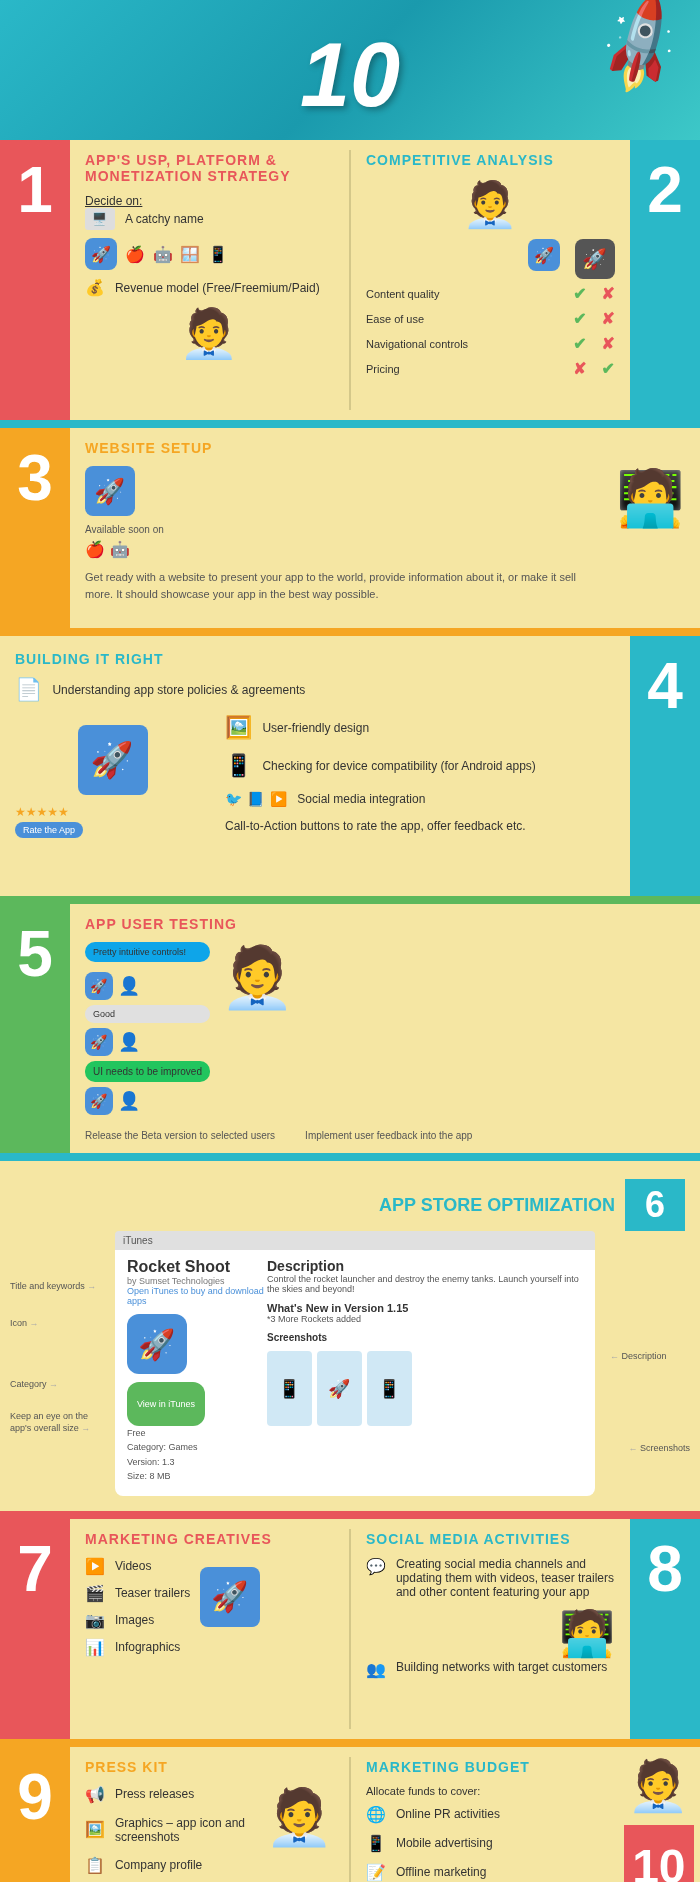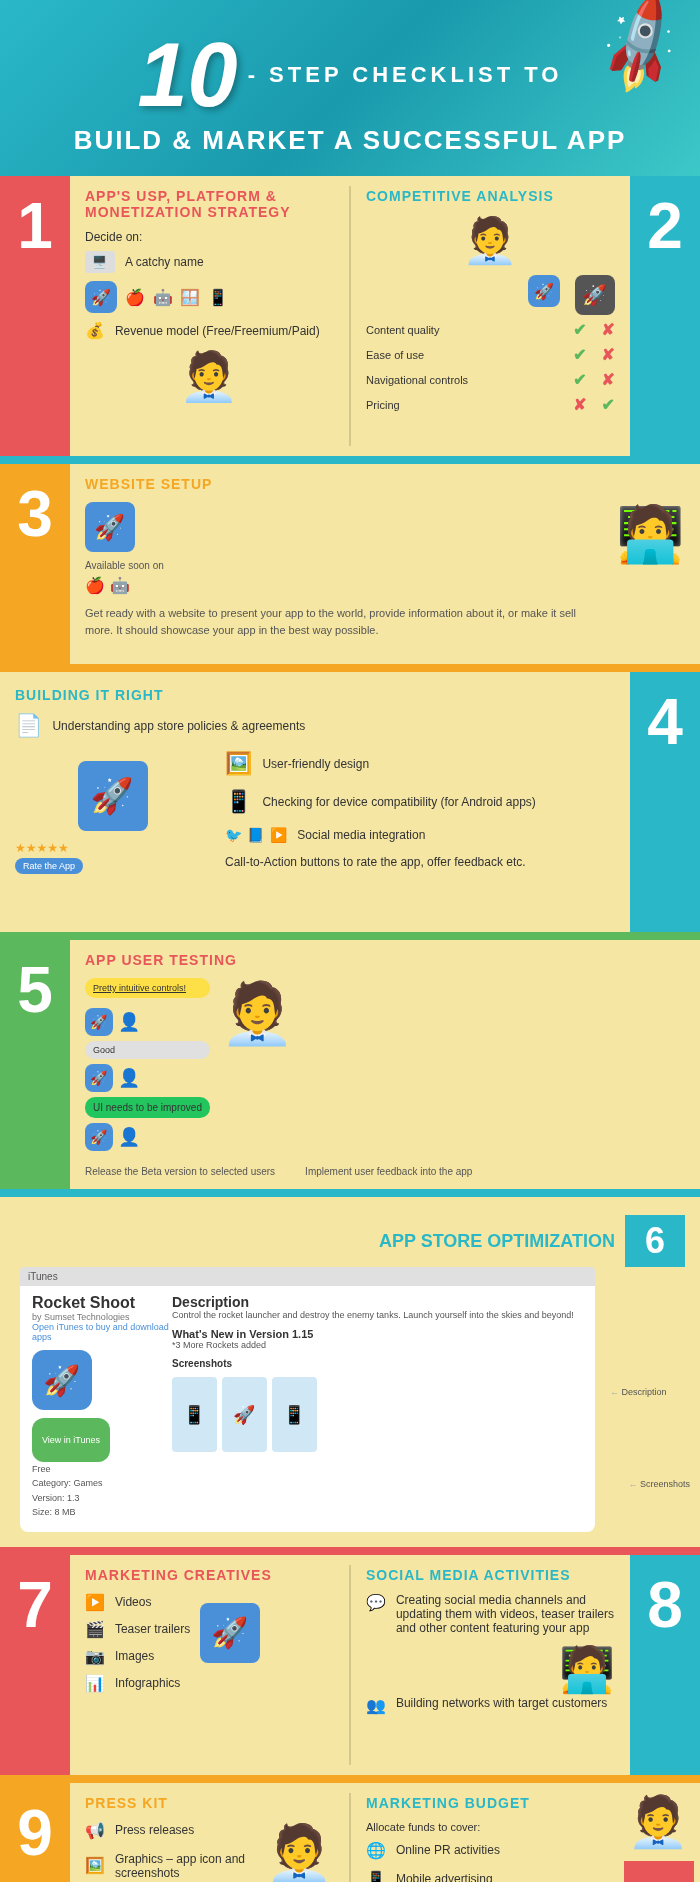--- a/index.html
+++ b/index.html
@@ -149,28 +149,27 @@
       color: white;
       font-size: 16px;
     }
     .step4-item {
       display: flex;
       align-items: center;
       gap: 10px;
       margin-bottom: 12px;
     }
     .speech-bubble {
-      background: #fde047;
+      background: #0ea5e9;
       border-radius: 10px;
       padding: 5px 8px;
       font-size: 9px;
       color: #333;
       position: relative;
       margin-bottom: 5px;
-      text-decoration: underline;
     }
     .speech-bubble-gray {
       background: #e0e0e0;
       border-radius: 10px;
       padding: 4px 8px;
       font-size: 9px;
       color: #333;
     }
     .speech-bubble-yellow {
       background: #22c55e;
@@ -323,21 +322,22 @@
     .implement-text {
       font-size: 10px;
       color: #555;
       text-align: left;
       margin-top: 5px;
     }
 
     .decide-on {
       font-size: 12px;
       color: #333;
-      margin-bottom: 7px;
+      margin-bottom: 0;
+      text-decoration: underline;
     }
 
     .comp-person-area {
       display: flex;
       justify-content: center;
       margin-bottom: 8px;
     }
 
     
     .social-icons {
@@ -443,27 +443,22 @@
       flex-direction: column;
       align-items: center;
     }
   </style>
 </head>
 <body>
 
 <div class="header">
   <div class="header-title-row">
     <span class="header-ten">10</span>
-    <div class="header-subtitle">
-      <span class="header-step">- STEP CHECKLIST TO</span>
-      <span class="header-checklist"></span>
-    </div>
     <div style="position:absolute;right:15px;top:5px;font-size:70px;transform:rotate(-30deg);">🚀</div>
   </div>
-  <div class="header-build">BUILD &amp; MARKET A SUCCESSFUL APP</div>
 </div>
 
 <div class="section-wrap">
   <div style="display:flex; width:100%; background:#f5e6a3; min-height:280px;">
 
     <div style="display:flex; flex:1;">
       <div class="left-bar-red">
         <span class="big-step-num">1</span>
       </div>
       <div class="content-area">
@@ -675,20 +670,38 @@
 <div class="section-wrap">
   <div style="background:#f5e6a3; padding:10px 0 15px 0;">
 
     <div class="s6-header-bar">
       <div class="s6-title">APP STORE OPTIMIZATION</div>
       <div class="s6-num">6</div>
     </div>
 
     <div class="full-aso">
 
+      <div class="aso-left-labels">
+        <div class="aso-label-row">
+          <span>Title and keywords</span>
+          <span style="color:#aaa;">→</span>
+        </div>
+        <div class="aso-label-row" style="margin-top:25px;">
+          <span>Icon</span>
+          <span style="color:#aaa;">→</span>
+        </div>
+        <div class="aso-label-row" style="margin-top:50px;">
+          <span>Category</span>
+          <span style="color:#aaa;">→</span>
+        </div>
+        <div class="aso-label-row" style="margin-top:10px;">
+          <span>Keep an eye on the app's overall size</span>
+          <span style="color:#aaa;">→</span>
+        </div>
+      </div>
 
       <div class="itunes-mockup" style="flex:1;">
         <div class="itunes-header">iTunes</div>
         <div class="itunes-body">
 
           <div class="itunes-left">
             <div class="itunes-app-name">Rocket Shoot</div>
             <div class="itunes-by">by Sumset Technologies</div>
             <div class="itunes-open">Open iTunes to buy and download apps</div>
             <div class="itunes-icon">🚀</div>

